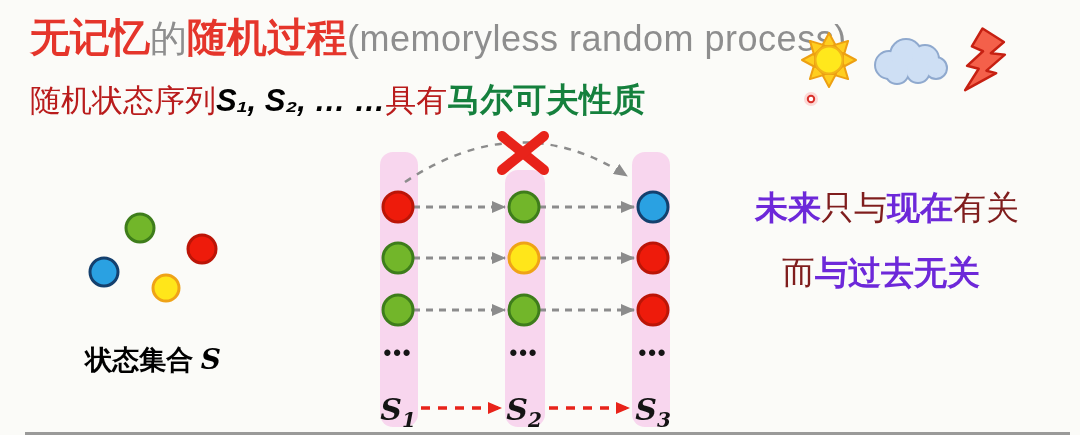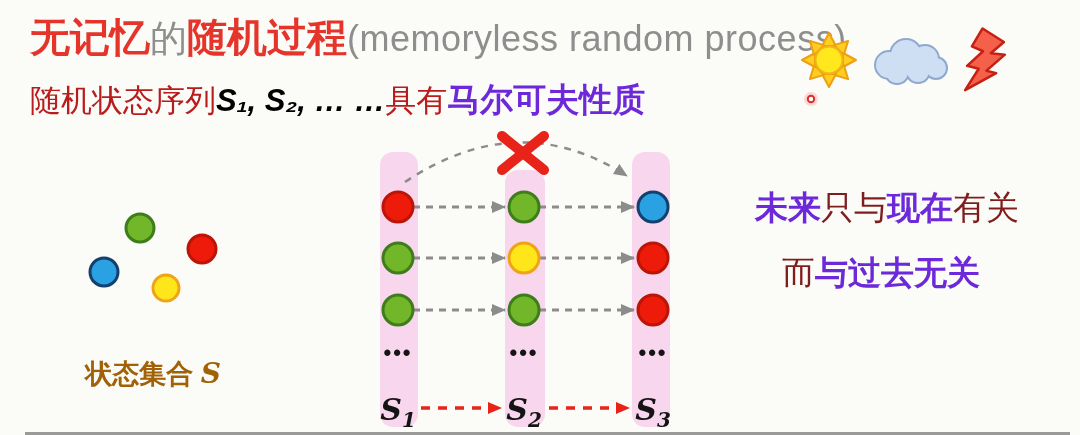--- a/index.html
+++ b/index.html
@@ -14,25 +14,25 @@
   
   .title-line1 { left:30px; top:10px; white-space:nowrap; }
   .title-line1 .red  { color:#E5352B; font-weight:800; font-size:40px; }
   .title-line1 .gray { color:#8E8E8E; font-weight:400; font-size:37px; }
   .title-line1 .latin{ color:#8E8E8E; font-weight:300; font-size:36px; letter-spacing:.5px; }
 
   .title-line2 { left:30px; top:78px; white-space:nowrap; }
   .title-line2 .gray { color:#b91c1c; font-weight:400; font-size:31px; }
   .title-line2 .math { color:#000000; font-weight:700; font-style:italic;
                        font-family:Liberation Sans, sans-serif; font-size:31px; }
-  .title-line2 .red  { color:#6d28d9; font-weight:800; font-size:33px; }
+  .title-line2 .red  { color:#15803d; font-weight:800; font-size:33px; }
 
   
-  .state-label { left:78px; top:356px; width:150px; text-align:center;
-                 font-size:27px; font-weight:800; color:#a16207; white-space:nowrap; }
+  .state-label { left:78px; top:342px; width:150px; text-align:center;
+                 font-size:27px; font-weight:800; color:#000000; white-space:nowrap; }
   .state-label .math-s { font-family:"DejaVu Serif", serif; font-style:italic;
                          font-weight:700; font-size:28px; }
 
   
   .rtext { white-space:nowrap; font-size:33px; }
   .rtext .em   { color:#6d28d9; font-weight:800; }
   .rtext .gray { color:#7f1d1d; font-weight:400; }
   .rline1 { left:755px; top:186px; }
   .rline2 { left:782px; top:251px; }
 

